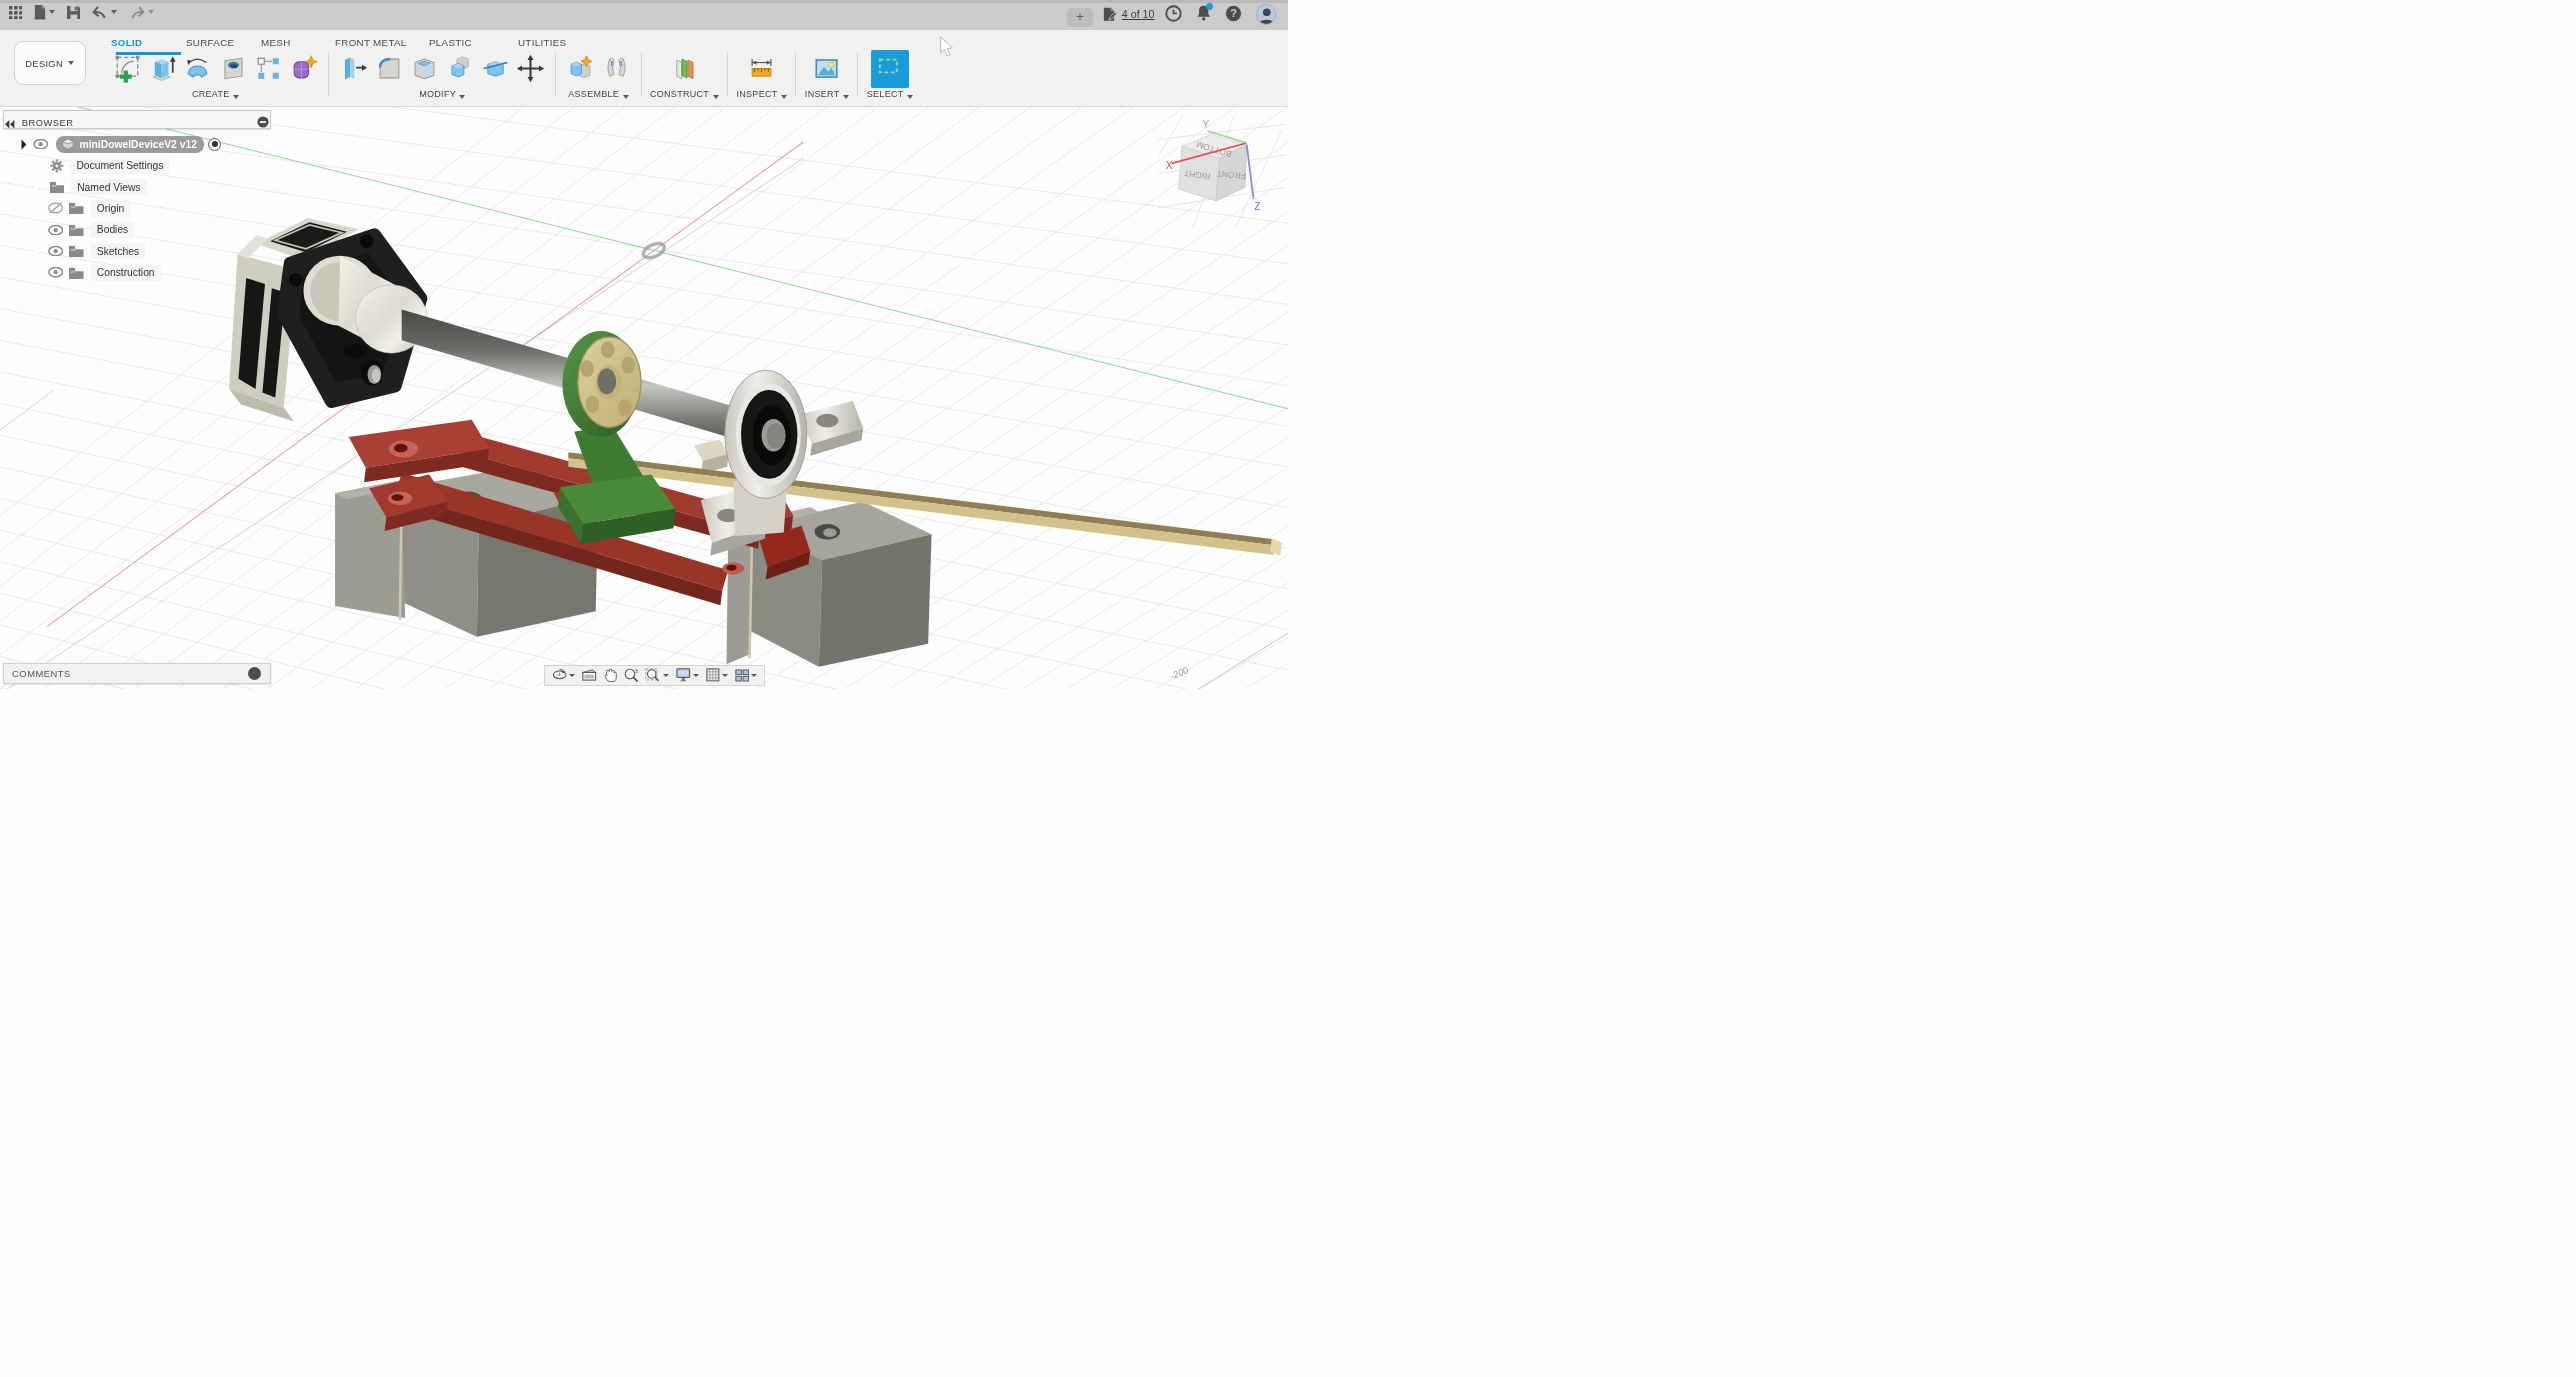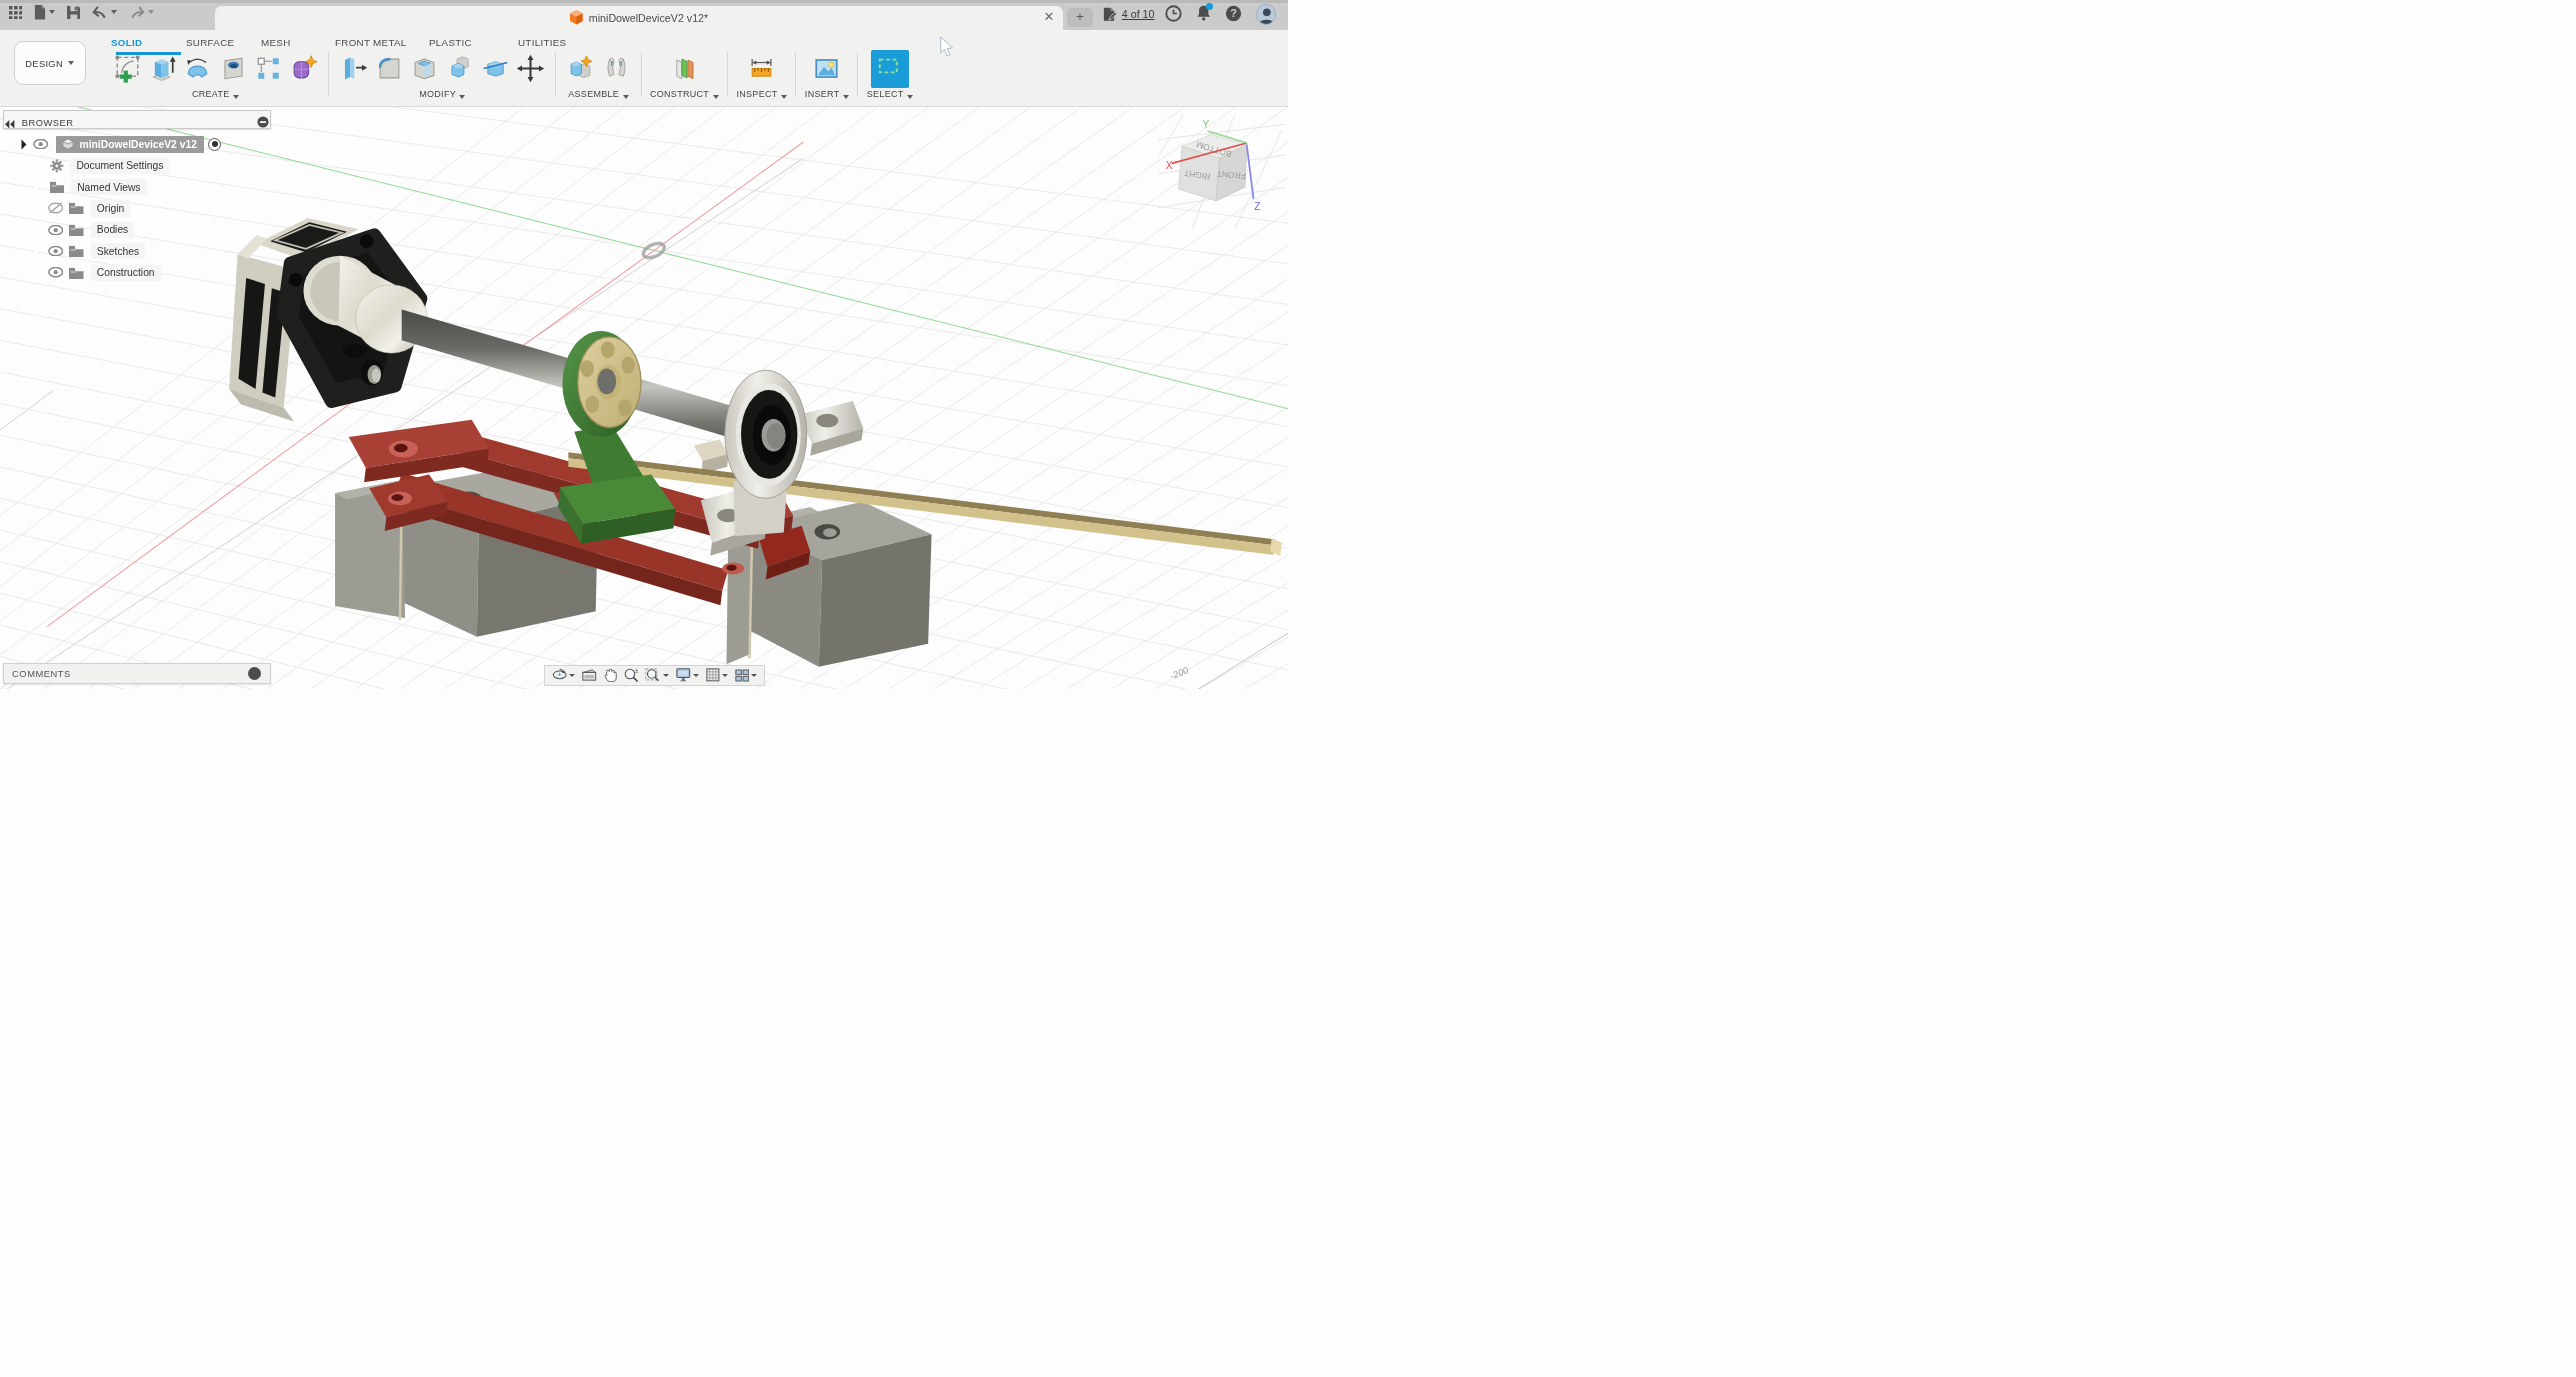--- a/index.html
+++ b/index.html
@@ -40,21 +40,21 @@
   
   .browser { position:absolute; left:2.6px; top:2.6px; width:268px; }
   .br-header { height:19.7px; background:#f6f6f5; border:0.9px solid #c9c9c9; box-shadow:0 0.9px 1.7px rgba(0,0,0,.12); display:flex; align-items:flex-end; padding:0 1px; gap:6.8px; }
   .br-title { font-size:9.4px; color:#3a3a3a; letter-spacing:0.5px; }
   .br-rows { margin-top:4.3px; }
   .br-row { height:21.4px; display:flex; align-items:center; font-size:10.3px; color:#333; }
   .tri { width:0; height:0; border-top:4.3px solid transparent; border-bottom:4.3px solid transparent; border-left:6px solid #fff; position:relative; cursor:pointer; }
   .tri::before { content:""; position:absolute; left:-6.8px; top:-5.1px; width:0; height:0; border-top:5.1px solid transparent; border-bottom:5.1px solid transparent; border-left:7.3px solid #3a3a3a; z-index:-1; }
   .tri-open { width:0; height:0; border-left:7.7px solid transparent; border-bottom:7.7px solid #222; transform:rotate(-45deg); cursor:pointer; }
   .chip { background:rgba(244,244,244,.92); padding:2.6px 6px; border-radius:0.9px; white-space:nowrap; }
-  .root-chip { background:#9b9b9b; color:#fff; font-weight:bold; display:flex; align-items:center; gap:5.1px; padding:2.6px 6.8px; }
+  .root-chip { background:#9b9b9b; color:#fff; font-weight:bold; display:flex; align-items:center; gap:5.1px; padding:2.6px 6.8px;border-radius:8px; }
   .radio { width:13px; height:13px; border-radius:50%; background:#fdfdfd; border:1.3px solid #555; display:flex; align-items:center; justify-content:center; margin-left:4.3px; cursor:pointer; }
   .radio i { width:6px; height:6px; border-radius:50%; background:#333; }
 
   
   .comments { position:absolute; left:2.6px; top:556px; width:268px; height:21.4px; background:#f1f1f0; border:0.9px solid #cfcfcd; box-shadow:0 0.9px 1.7px rgba(0,0,0,.10); display:flex; align-items:center; padding:0 8.5px; }
   .comments span { font-size:9.4px; color:#555; letter-spacing:0.5px; }
   .cplus { margin-left:auto; width:13px; height:13px; border-radius:50%; background:#4c4c4c; color:#fff; font-size:10.3px; line-height:12px; text-align:center; cursor:pointer; }
   .navbar { position:absolute; left:544px; top:558px; width:221px; height:20.5px; background:#f1f1f0; border:0.9px solid #d3d3d1; display:flex; align-items:center; justify-content:space-around; padding:0 3.4px; }
   .nbi { display:flex; align-items:center; gap:1.7px; cursor:pointer; }
   .caret-xs { width:0; height:0; border-left:3px solid transparent; border-right:3px solid transparent; border-top:3.8px solid #555; }
@@ -107,31 +107,20 @@
     </span>
     <span class="tb-ic" style="opacity:.55">
       <svg width="16" height="13.7" style="transform:scaleX(-1)" viewBox="0 0 19 16">
           <path d="M7,1 L2,7 L8,12" fill="none" stroke="#5c5c5c" stroke-width="2.4"></path>
           <path d="M2.5,7.2 Q12,6 15,14" fill="none" stroke="#5c5c5c" stroke-width="2.4"></path>
         </svg>
       <span class="caret-s"></span>
     </span>
   </div>
 
-  <div class="doc-tab">
-    <div class="doc-title">
-      <svg width="13" height="14.5" viewBox="0 0 15 17">
-          <polygon points="7.5,0 15,4 15,13 7.5,17 0,13 0,4" fill="#f07e26"></polygon>
-          <polygon points="7.5,0 15,4 7.5,8 0,4" fill="#f9b27c"></polygon>
-          <polygon points="7.5,8 15,4 15,13 7.5,17" fill="#e05e10"></polygon>
-        </svg>
-      <span>miniDowelDeviceV2 v12*</span>
-    </div>
-    <span class="tab-close">✕</span>
-  </div>
 
   <div class="newtab-btn">+</div>
 
   <div class="doc-pages">
     <svg width="14.5" height="14.5" viewBox="0 0 17 17">
         <path d="M1,1 h8 l4,4 v11 h-12 z" fill="#4c4c4c"></path>
         <path d="M9,1 l4,4 h-4 z" fill="#8d8d8d"></path>
         <path d="M8,12 l6,-6 2,2 -6,6 -3,1 z" fill="#4c4c4c" stroke="#cbcbcb" stroke-width="1"></path>
       </svg>
     <span>4 of 10</span>

